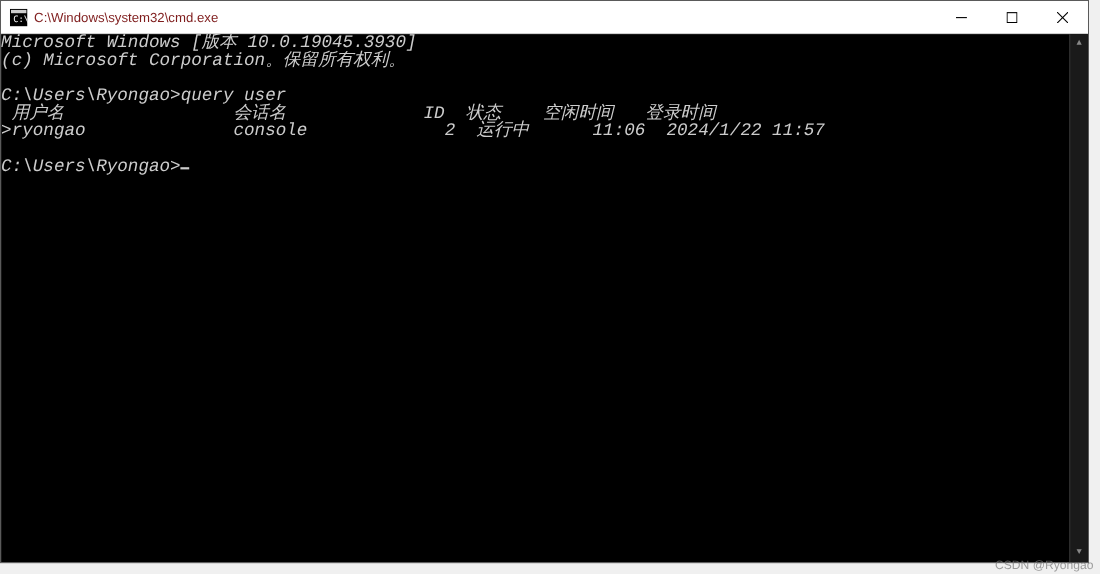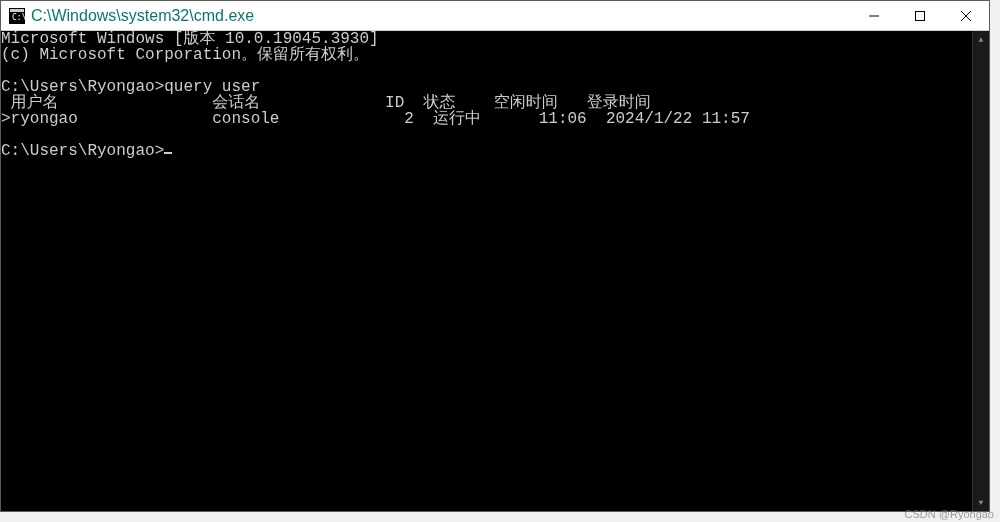--- a/index.html
+++ b/index.html
@@ -36,22 +36,22 @@
       width: 16px;
       height: 16px;
       margin-left: 8px;
       margin-right: 6px;
       display: flex;
       align-items: center;
       justify-content: center;
     }
     .titlebar-title {
       font-family: "Segoe UI", Tahoma, sans-serif;
-      font-size: 16px;
-      color: #0f766e;
+      font-size: 12px;
+      color: #7f1d1d;
       flex: 1;
     }
     .titlebar-controls {
       display: flex;
       height: 100%;
     }
     .titlebar-btn {
       width: 46px;
       height: 100%;
       display: flex;
@@ -71,20 +71,21 @@
     }
     .terminal-content {
       flex: 1;
       color: #cccccc;
       font-family: "NSimSun", "SimSun", Consolas, "Courier New", monospace;
       font-size: 16px;
       line-height: 16px;
       white-space: pre;
       padding: 0;
       overflow: hidden;
+      font-style: italic;
     }
     .scrollbar {
       width: 17px;
       background: #1a1a1a;
       position: relative;
       border-left: 1px solid #333;
     }
     .scroll-arrow {
       position: absolute;
       left: 0;

